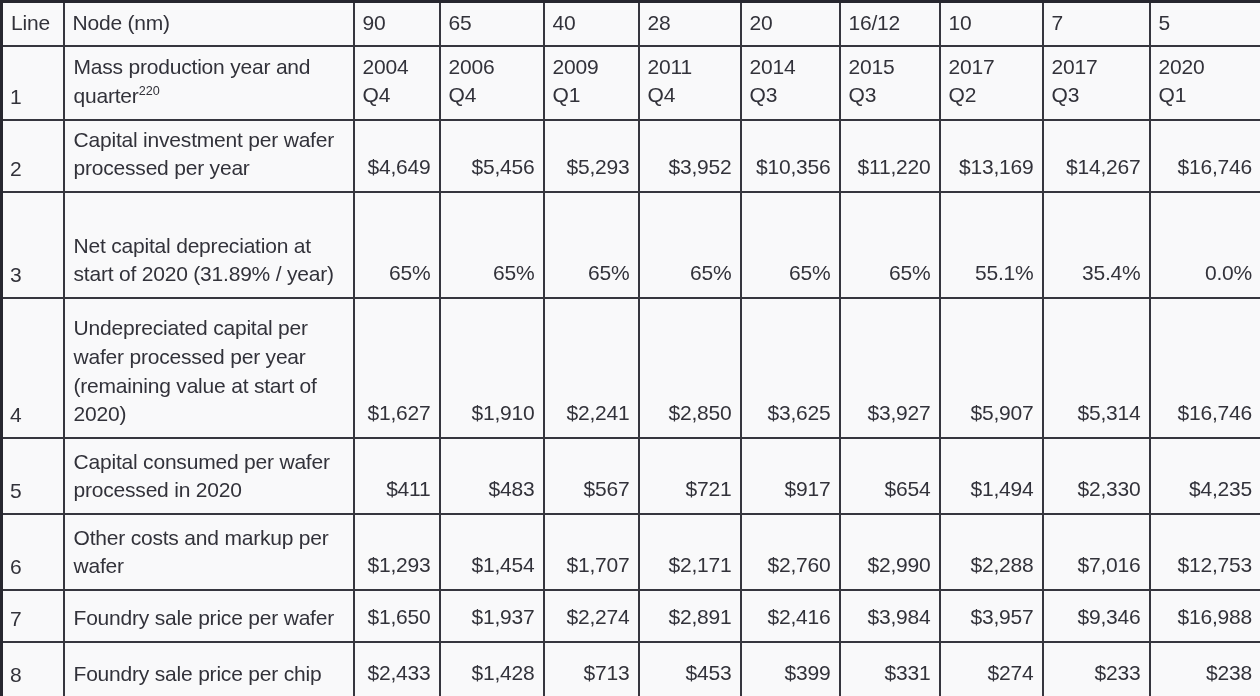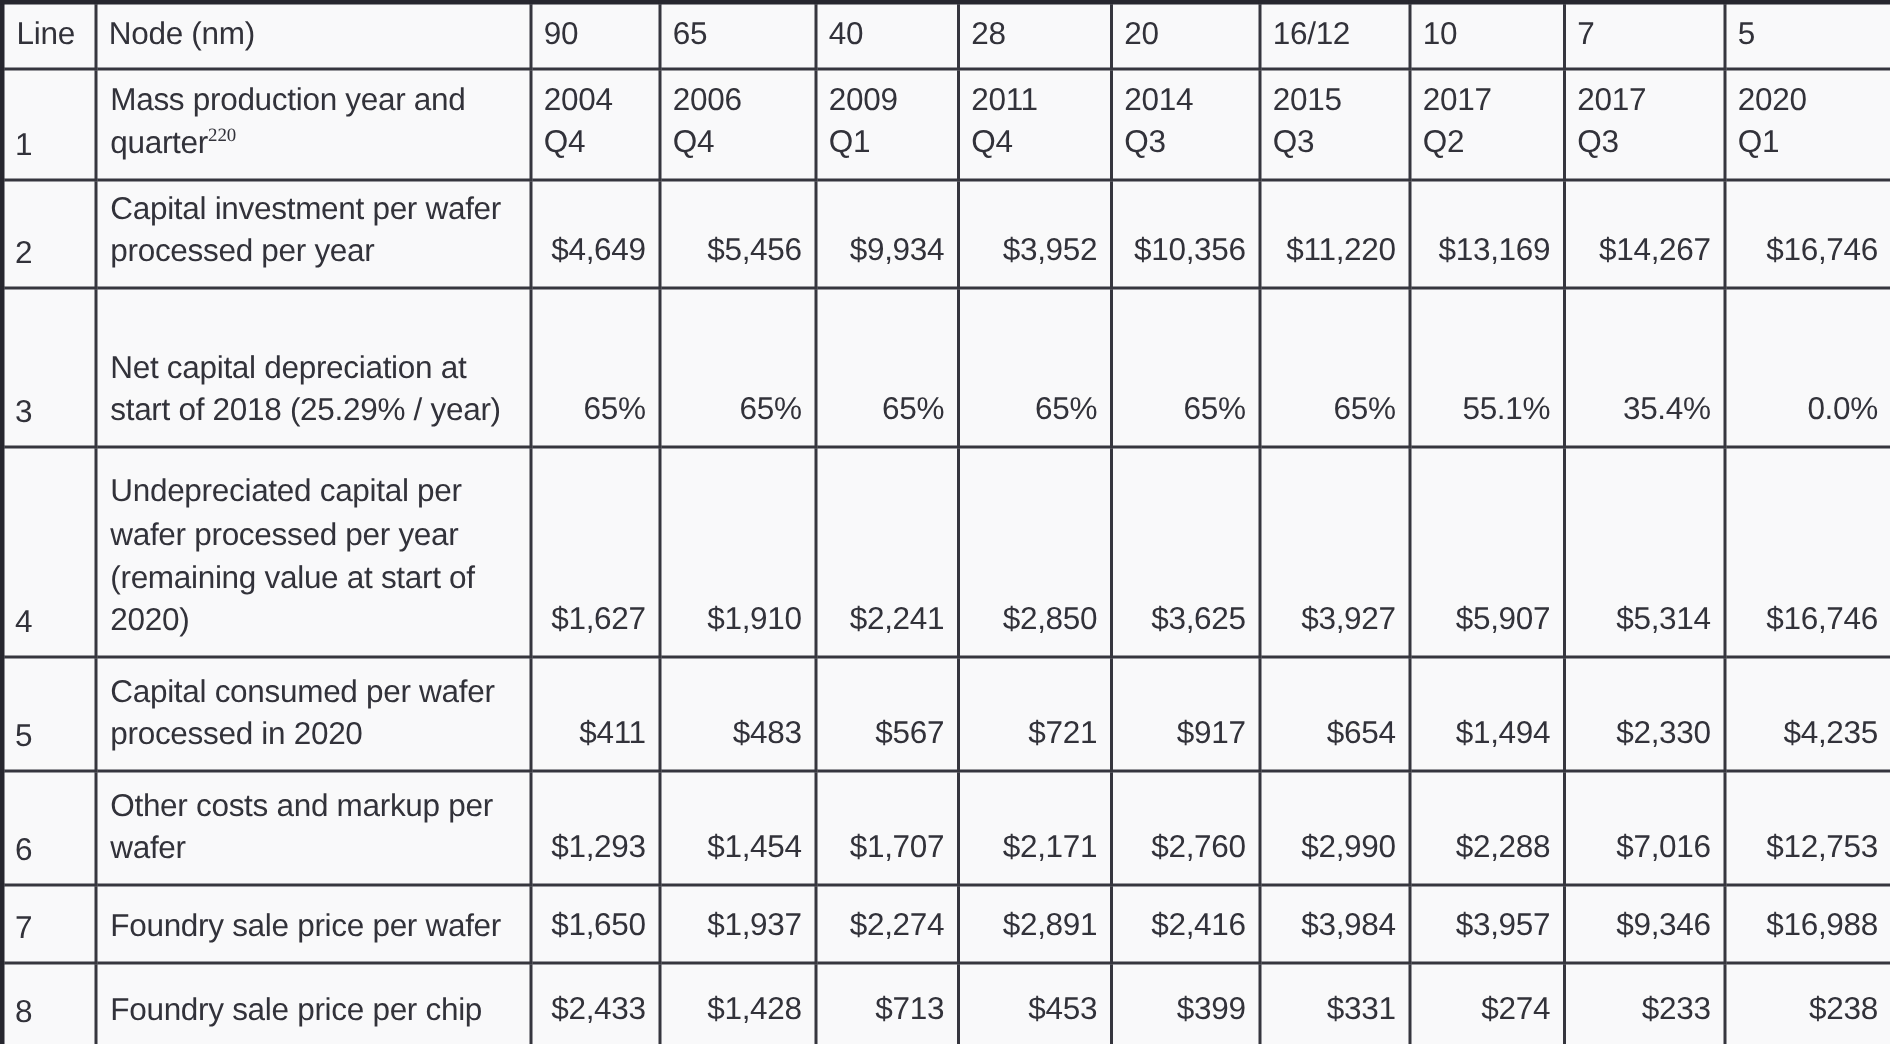--- a/index.html
+++ b/index.html
@@ -81,21 +81,20 @@
     text-align: left;
     vertical-align: top;
     padding: 6px 4px 6px 8px;
     white-space: pre-line;
   }
   sup {
     font-size: 0.60em;
     line-height: 0;
     vertical-align: super;
     letter-spacing: 0;
-    font-family: Liberation Serif, serif;
   }
 </style>
 </head>
 <body>
 
 <div class="stage">
   <table class="node-table">
     <colgroup>
       <col class="c-line">
         <col class="c-label">
@@ -145,31 +144,31 @@
           <td class="cell-value">2017
 Q3</td>
           <td class="cell-value">2020
 Q1</td>
         </tr>
         <tr>
           <td class="cell-line">2</td>
           <td class="cell-label"><span>Capital investment per wafer processed per year</span></td>
           <td class="cell-value">$4,649</td>
           <td class="cell-value">$5,456</td>
-          <td class="cell-value">$9,934</td>
+          <td class="cell-value">$5,293</td>
           <td class="cell-value">$3,952</td>
           <td class="cell-value">$10,356</td>
           <td class="cell-value">$11,220</td>
           <td class="cell-value">$13,169</td>
           <td class="cell-value">$14,267</td>
           <td class="cell-value">$16,746</td>
         </tr>
         <tr>
           <td class="cell-line">3</td>
-          <td class="cell-label"><span>Net capital depreciation at start of 2018 (25.29% / year)</span></td>
+          <td class="cell-label"><span>Net capital depreciation at start of 2020 (31.89% / year)</span></td>
           <td class="cell-value">65%</td>
           <td class="cell-value">65%</td>
           <td class="cell-value">65%</td>
           <td class="cell-value">65%</td>
           <td class="cell-value">65%</td>
           <td class="cell-value">65%</td>
           <td class="cell-value">55.1%</td>
           <td class="cell-value">35.4%</td>
           <td class="cell-value">0.0%</td>
         </tr>

